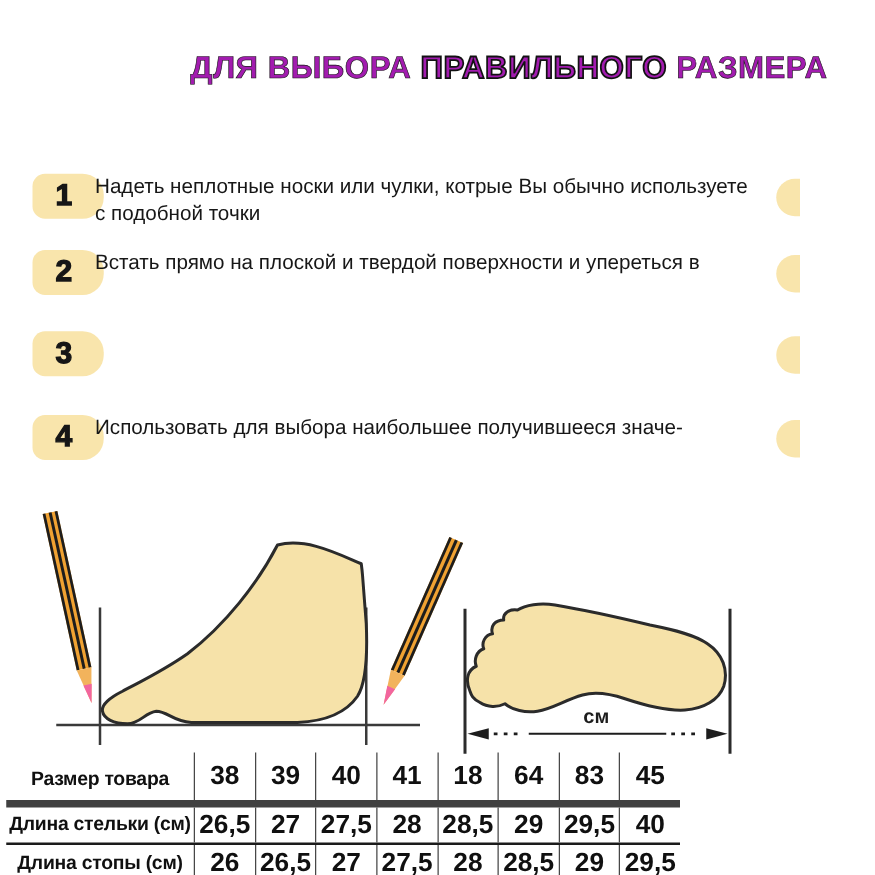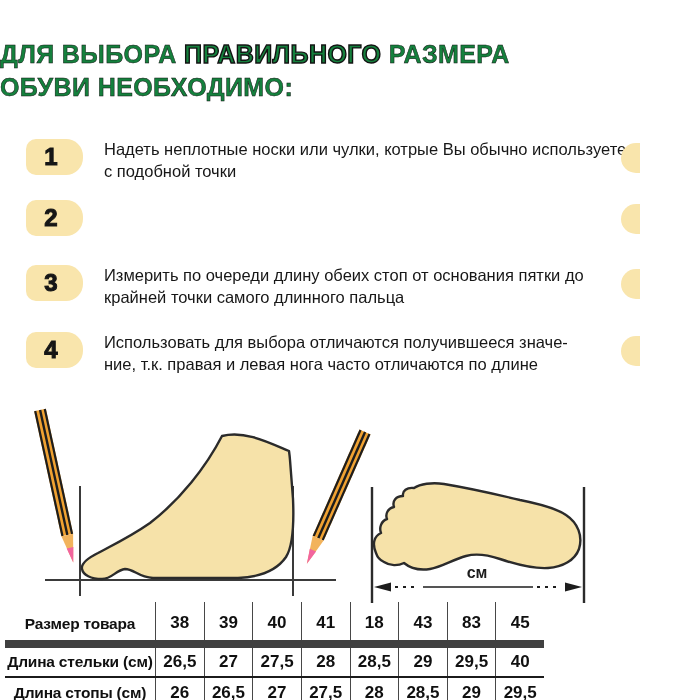--- a/index.html
+++ b/index.html
@@ -3,111 +3,106 @@
 <meta charset="utf-8">
 <style>
   html,body { margin:0; padding:0; }
   .page {
     position:relative; width:700px; height:700px; background:#ffffff;
     font-family:"Liberation Sans", sans-serif; overflow:hidden; color:#111;
   }
 
   
   .title {
-    position:absolute; top:38px; left:0; width:662px; text-align:left;
-    font-size:25px; line-height:33px; font-weight:bold; color:#15803d;
+    position:absolute; top:38px; left:0; width:662px; text-align:right;
+    font-size:25px; line-height:33px; font-weight:bold; color:#a21caf;
     letter-spacing:0.4px; -webkit-text-stroke:0.5px #121212;
   }
   .title .emph { -webkit-text-stroke:1.4px #121212; }
 
   
   .step { position:absolute; left:0; width:700px; height:50px; }
   .step-1 { top:136px; }
   .step-2 { top:197px; }
   .step-3 { top:262px; }
   .step-4 { top:329px; }
   .badge {
     position:absolute; left:26px; top:3px; width:50px; height:36px;
     background:#F9E5AC; border-radius:10px 17px 17px 10px;
     display:flex; align-items:center; justify-content:center; padding-right:7px;
     font-weight:bold; font-size:24px; color:#161616; -webkit-text-stroke:1px #161616;
   }
   .steptext {
-    position:absolute; left:104px; top:3px; font-size:16.5px; line-height:21.5px;
+    position:absolute; left:76px; top:3px; font-size:16.5px; line-height:21.5px;
     color:#171717; white-space:nowrap;
   }
   .crescent {
     position:absolute; left:621px; top:7px; width:19px; height:30px;
     background:#F9E5AC; border-radius:16px 0 0 16px;
   }
 
   
   .illu { position:absolute; left:0; top:400px; width:700px; height:210px; }
 
   
   .sizetable { position:absolute; left:5px; top:602px; width:539px; color:#101010; }
   .trow { display:grid; grid-template-columns:150px repeat(8, 1fr); }
-  .trow.r1 { height:38px; border-bottom:8px solid #404040; }
+  .trow.r1 { height:38px; border-bottom:6px solid #404040; }
   .trow.r2 { height:28px; border-bottom:2px solid #1b1b1b; }
   .trow.r3 { height:29px; }
   .tcell {
     display:flex; align-items:center; justify-content:center;
-    font-weight:bold; font-size:17px; border-left:1px solid #474747; white-space:nowrap;
+    font-weight:bold; font-size:21px; border-left:1px solid #474747; white-space:nowrap;
   }
   .tcell.first { border-left:none; font-size:15.5px; letter-spacing:-0.2px; }
   .trow.r1 .tcell { align-items:flex-end; padding-bottom:7px; }
 </style>
 </head>
 <body>
 
 <div class="page">
 
   <div class="title">
     <div><span>ДЛЯ ВЫБОРА </span><span class="emph">ПРАВИЛЬНОГО</span><span> РАЗМЕРА</span></div>
-    <div>ОБУВИ НЕОБХОДИМО:</div>
   </div>
 
   <div class="step step-1">
     <div class="badge">
         <span>1</span>
       </div>
     <div class="steptext">
       <div>Надеть неплотные носки или чулки, котрые Вы обычно используете</div>
       <div>с подобной точки</div>
     </div>
     <div class="crescent"></div>
   </div>
 
   <div class="step step-2">
     <div class="badge">
         <span>2</span>
       </div>
     <div class="steptext">
+      <div>Встать прямо на плоской и твердой поверхности и упереться в</div>
     </div>
     <div class="crescent"></div>
   </div>
 
   <div class="step step-3">
     <div class="badge">
         <span>3</span>
       </div>
+    <div class="crescent"></div>
+  </div>
+
+  <div class="step step-4">
+    <div class="badge">
+        <span>4</span>
+      </div>
     <div class="steptext">
-      <div>Измерить по очереди длину обеих стоп от основания пятки до</div>
-      <div>крайней точки самого длинного пальца</div>
-    </div>
-    <div class="crescent"></div>
-  </div>
-
-  <div class="step step-4">
-    <div class="badge">
-        <span>4</span>
-      </div>
-    <div class="steptext">
-      <div>Использовать для выбора отличаются получившееся значе-</div>
-      <div>ние, т.к. правая и левая нога часто отличаются по длине</div>
+      <div>Использовать для выбора наибольшее получившееся значе-</div>
     </div>
     <div class="crescent"></div>
   </div>
 
   <svg class="illu" viewBox="0 400 700 210" xmlns="http://www.w3.org/2000/svg">
 
     <g>
       <line x1="45" y1="580" x2="336" y2="580" stroke="#3a3a3a" stroke-width="2"></line>
       <line x1="80" y1="486" x2="80" y2="596" stroke="#3a3a3a" stroke-width="2"></line>
       <line x1="293" y1="486" x2="293" y2="596" stroke="#3a3a3a" stroke-width="2"></line>
@@ -181,21 +176,21 @@
   </svg>
 
   <div class="sizetable">
     <div class="trow r1">
       <div class="tcell first">Размер товара</div>
       <div class="tcell">38</div>
       <div class="tcell">39</div>
       <div class="tcell">40</div>
       <div class="tcell">41</div>
       <div class="tcell">18</div>
-      <div class="tcell">43</div>
+      <div class="tcell">64</div>
       <div class="tcell">83</div>
       <div class="tcell">45</div>
     </div>
     <div class="trow r2">
       <div class="tcell first">Длина стельки (см)</div>
       <div class="tcell">26,5</div>
       <div class="tcell">27</div>
       <div class="tcell">27,5</div>
       <div class="tcell">28</div>
       <div class="tcell">28,5</div>

